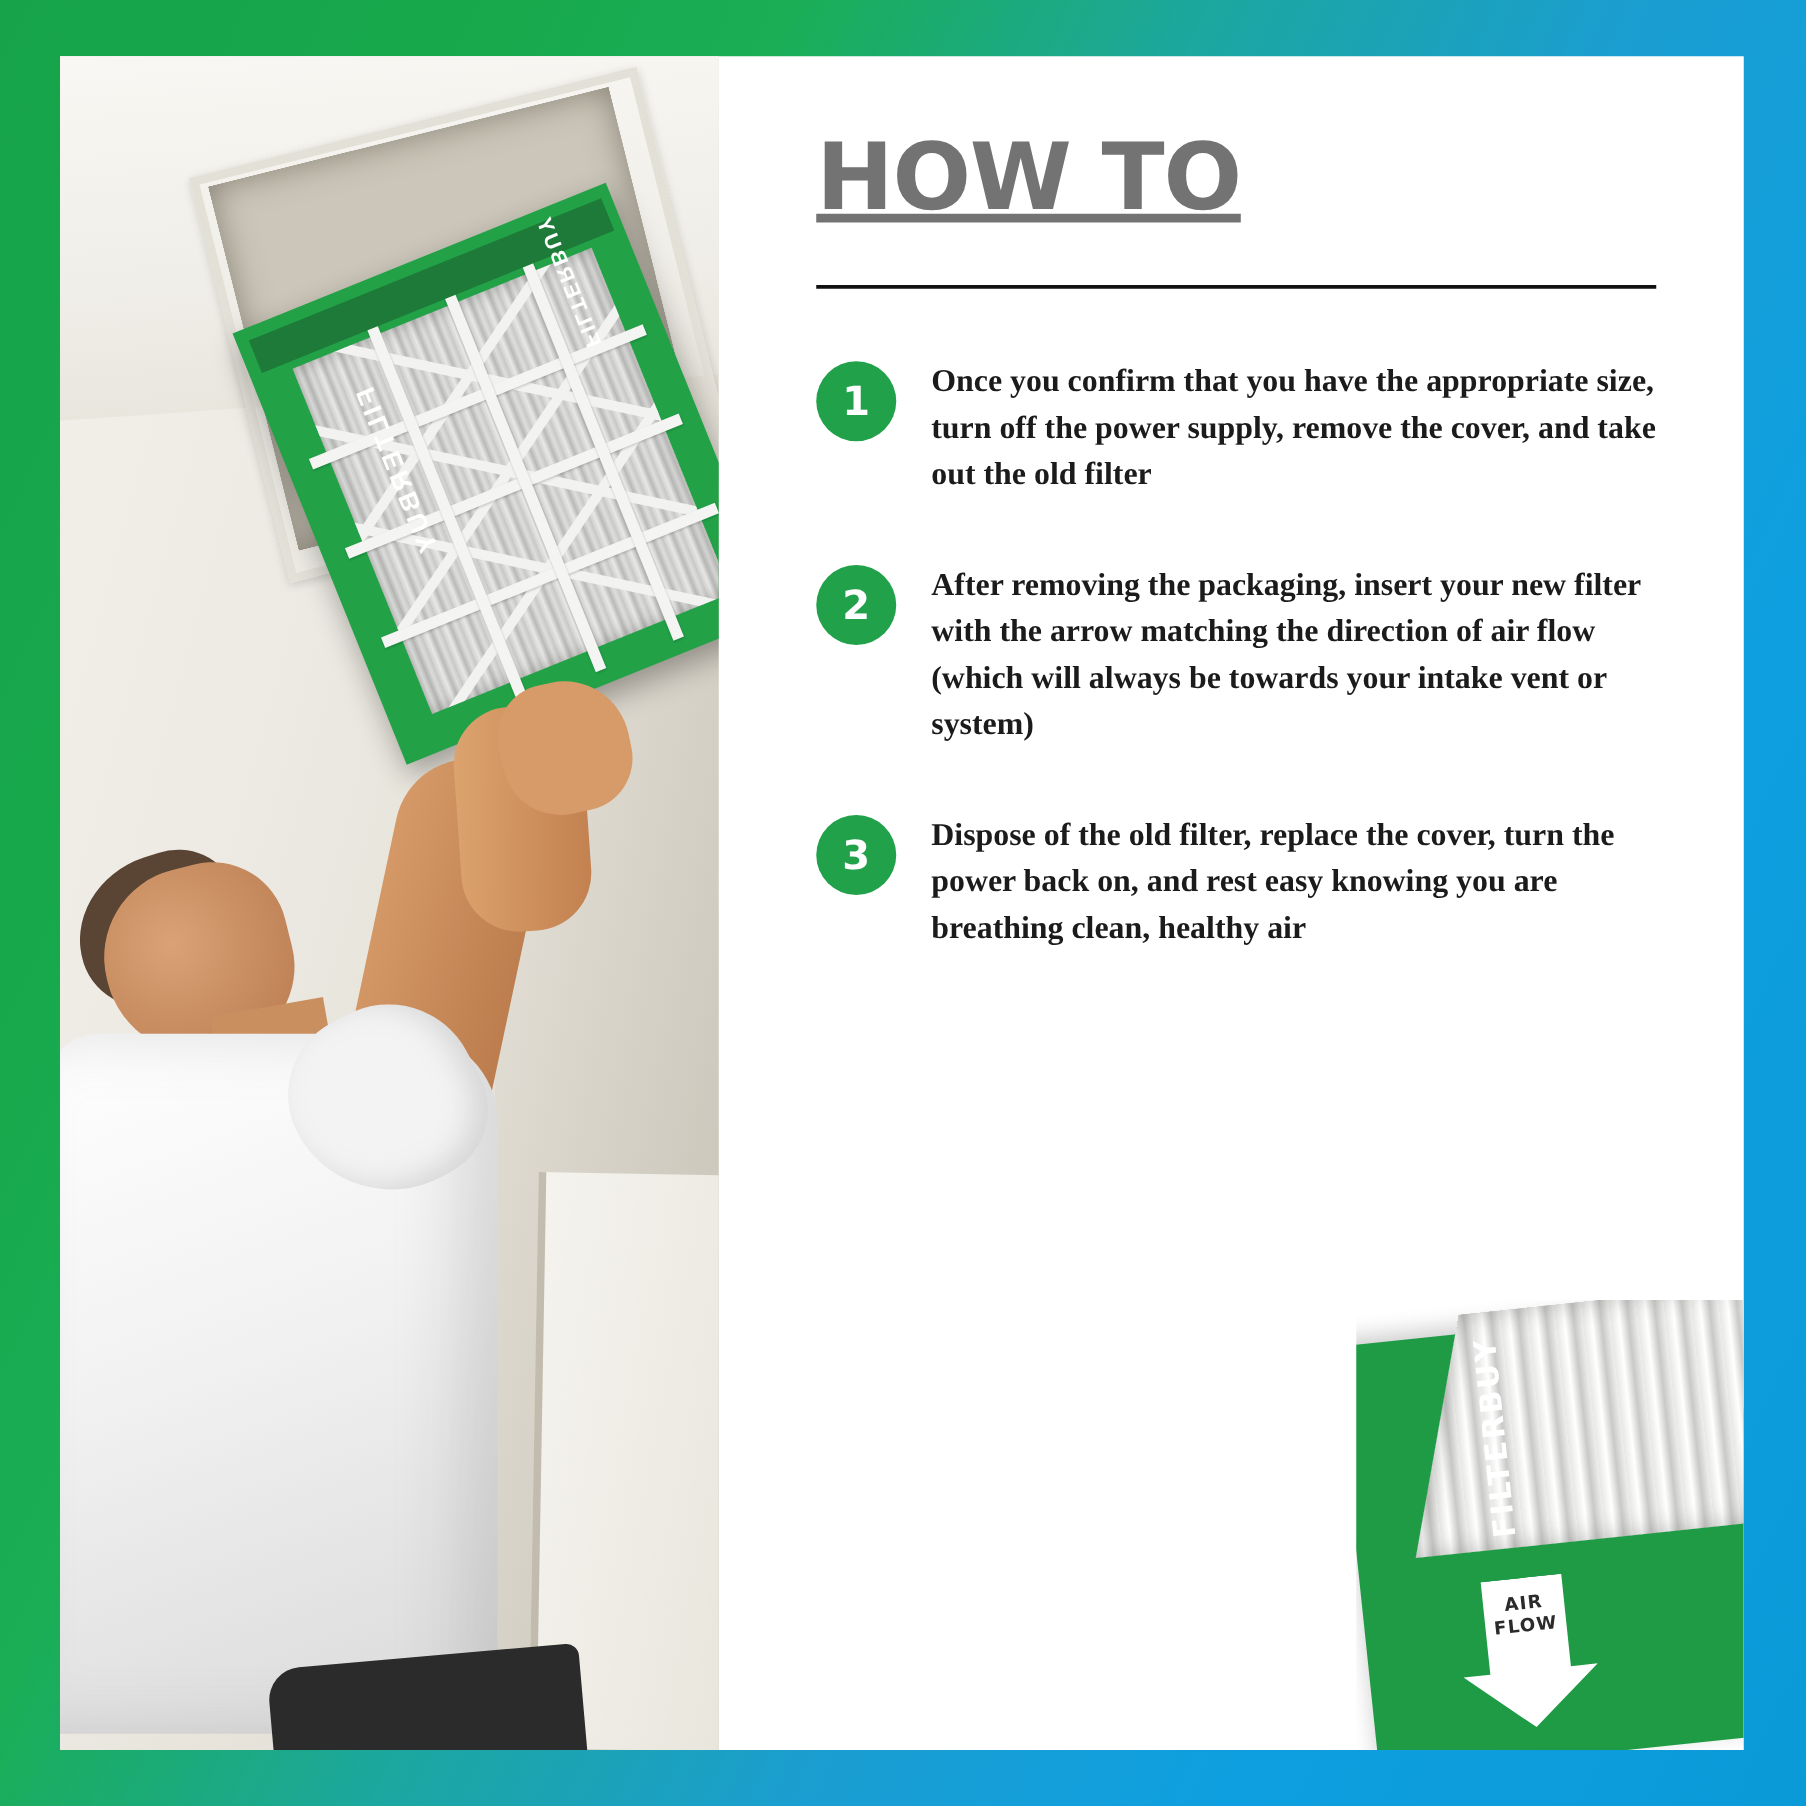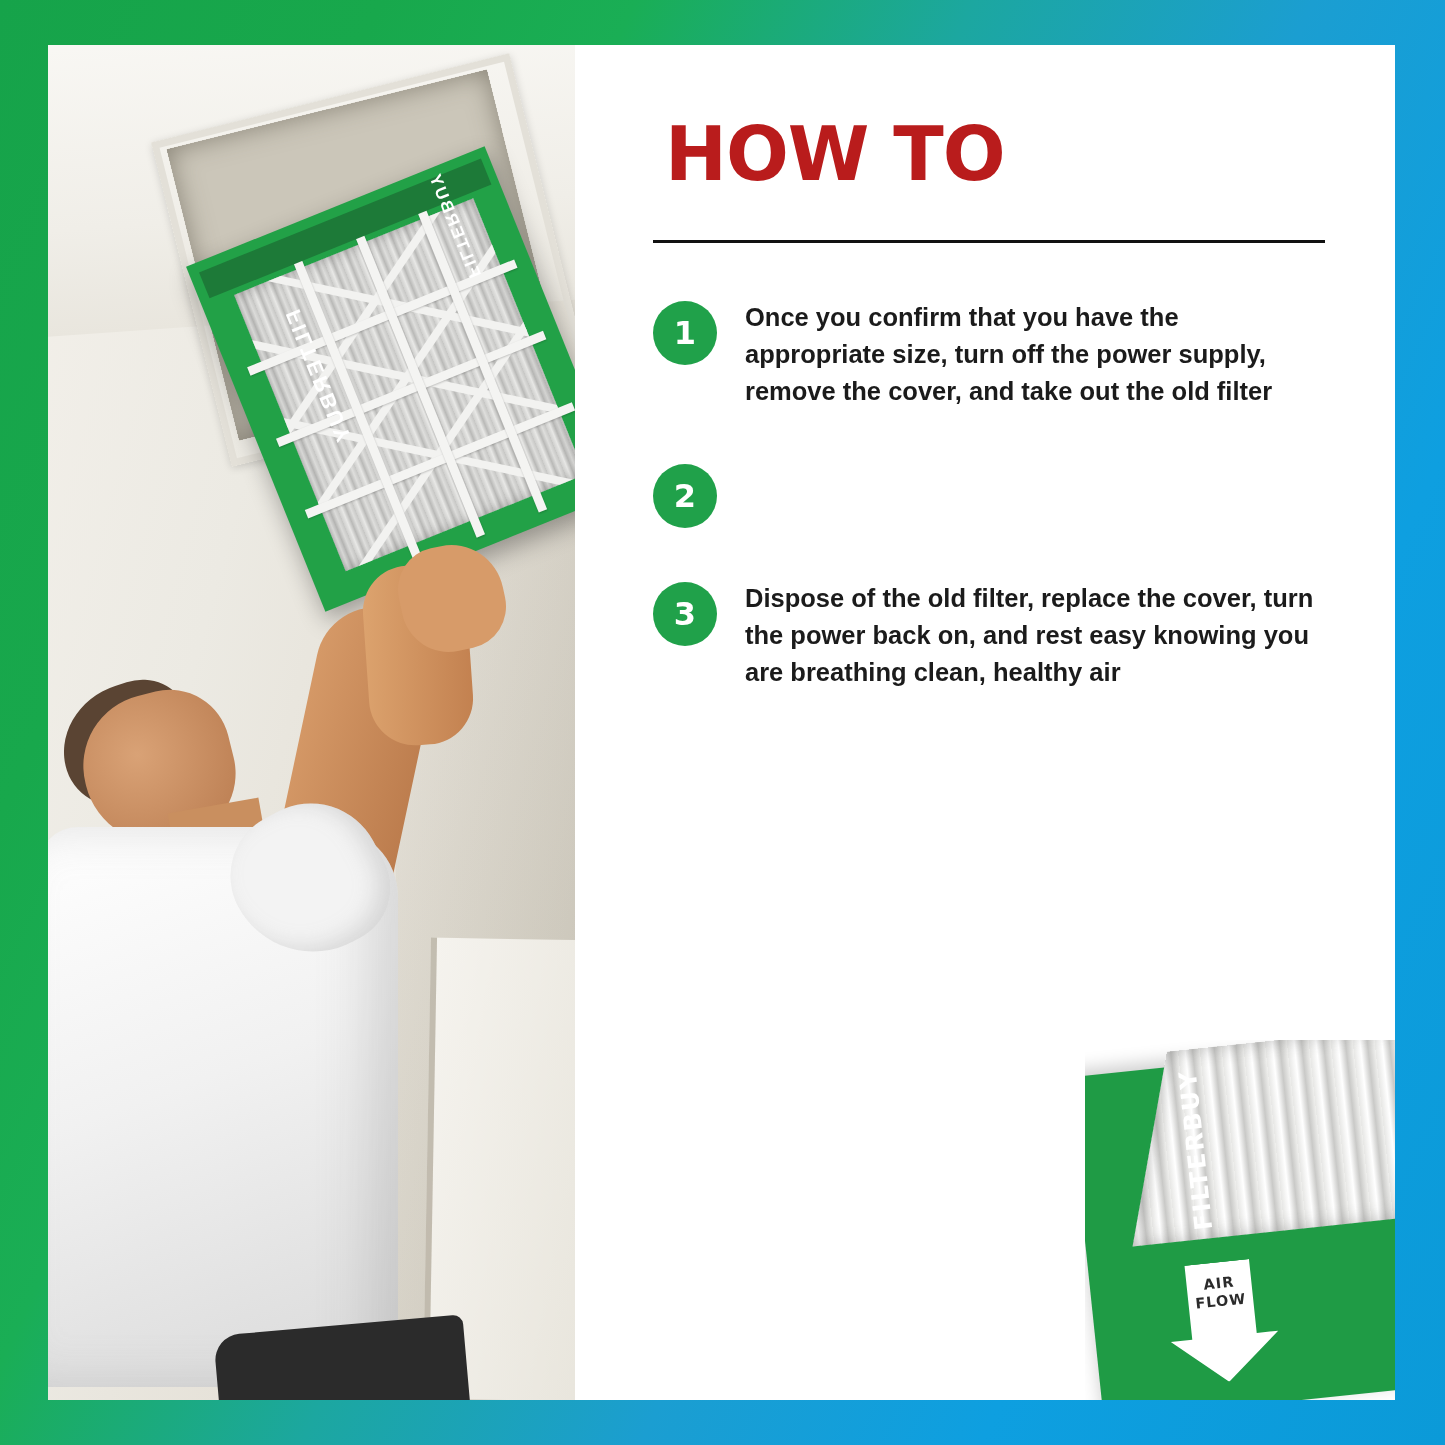--- a/index.html
+++ b/index.html
@@ -232,27 +232,28 @@
   }
 
   
   #content {
     position: relative;
     flex: 1 1 auto;
     padding: 60px 70px 0 78px;
     box-sizing: border-box;
   }
   h1 {
-    margin: 12px;
+    margin: 0;
     font-size: 74px;
     line-height: 1.02;
     letter-spacing: -1px;
     font-weight: bold;
-    color: #b91c1c;
+    color: #737373;
     font-family: "DejaVu Sans", sans-serif;
+    text-decoration: underline;
   }
   .rule {
     margin: 48px 0 56px 0;
     border-top: 3px solid #111111;
     width: 100%;
   }
   .step {
     display: flex;
     align-items: flex-start;
     margin-bottom: 52px;
@@ -271,21 +272,21 @@
     margin-right: 28px;
     margin-top: 2px;
     font-family: "DejaVu Sans", sans-serif;
   }
   .step-text {
     font-size: 25.5px;
     line-height: 1.45;
     font-weight: bold;
     color: #1b1b1b;
     max-width: 585px;
-    font-family: Liberation Sans, sans-serif;
+    font-family: Liberation Serif, serif;
   }
 
   
   #product {
     position: absolute;
     right: 0px; bottom: 0px;
     width: 310px; height: 360px;
     overflow: hidden;
   }
   .pf-body {
@@ -398,20 +399,21 @@
 
       <div class="rule"></div>
 
       <div class="step">
         <div class="badge">1</div>
         <div class="step-text">Once you confirm that you have the appropriate size, turn off the power supply, remove the cover, and take out the old filter</div>
       </div>
 
       <div class="step">
         <div class="badge">2</div>
+        <div class="step-text">After removing the packaging, insert your new filter with the arrow matching the direction of air flow (which will always be towards your intake vent or system)</div>
       </div>
 
       <div class="step">
         <div class="badge">3</div>
         <div class="step-text">Dispose of the old filter, replace the cover, turn the power back on, and rest easy knowing you are breathing clean, healthy air</div>
       </div>
 
       <div id="product">
         <div class="pf-body"></div>
         <div class="pf-top"></div>

